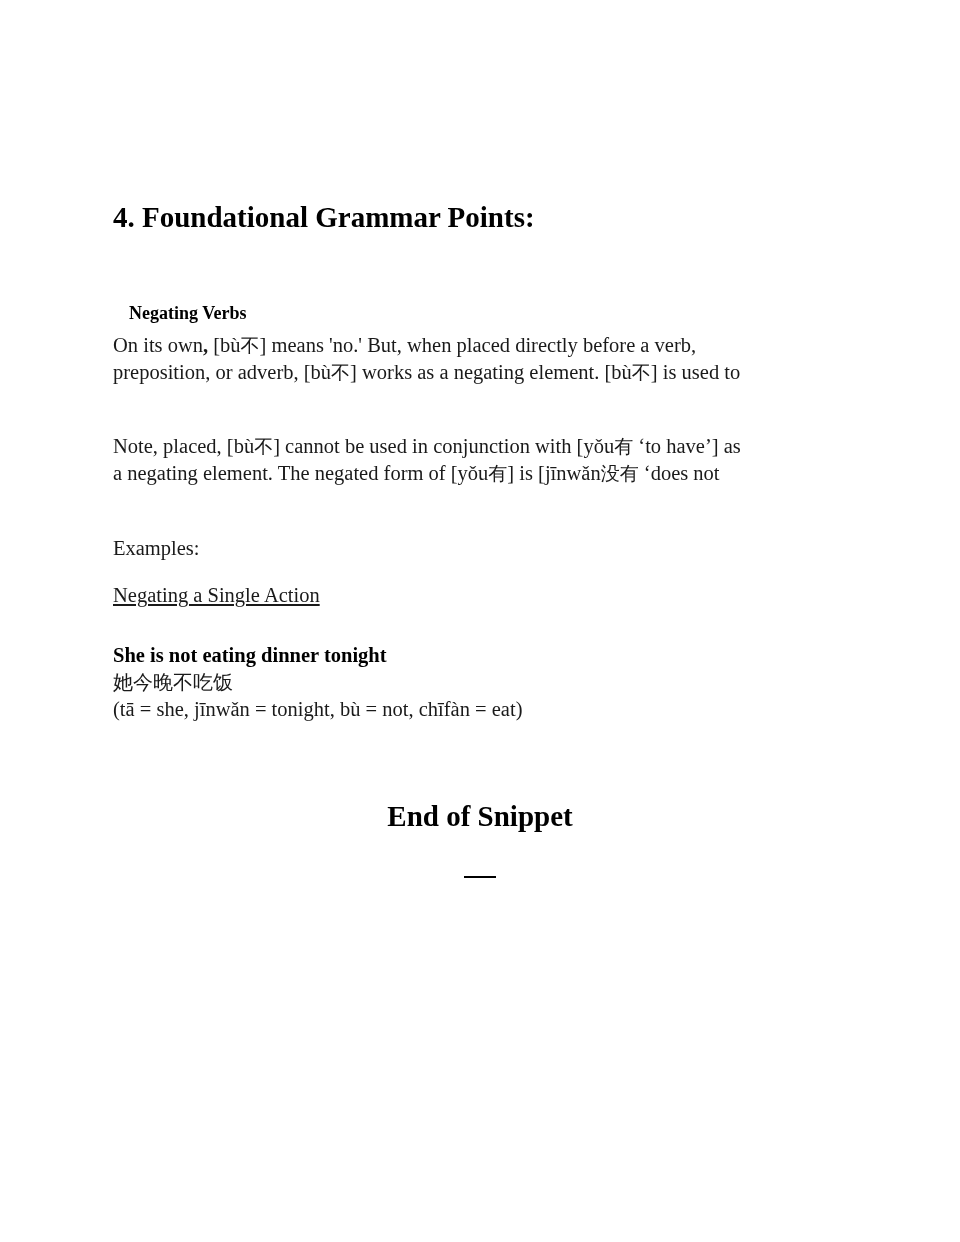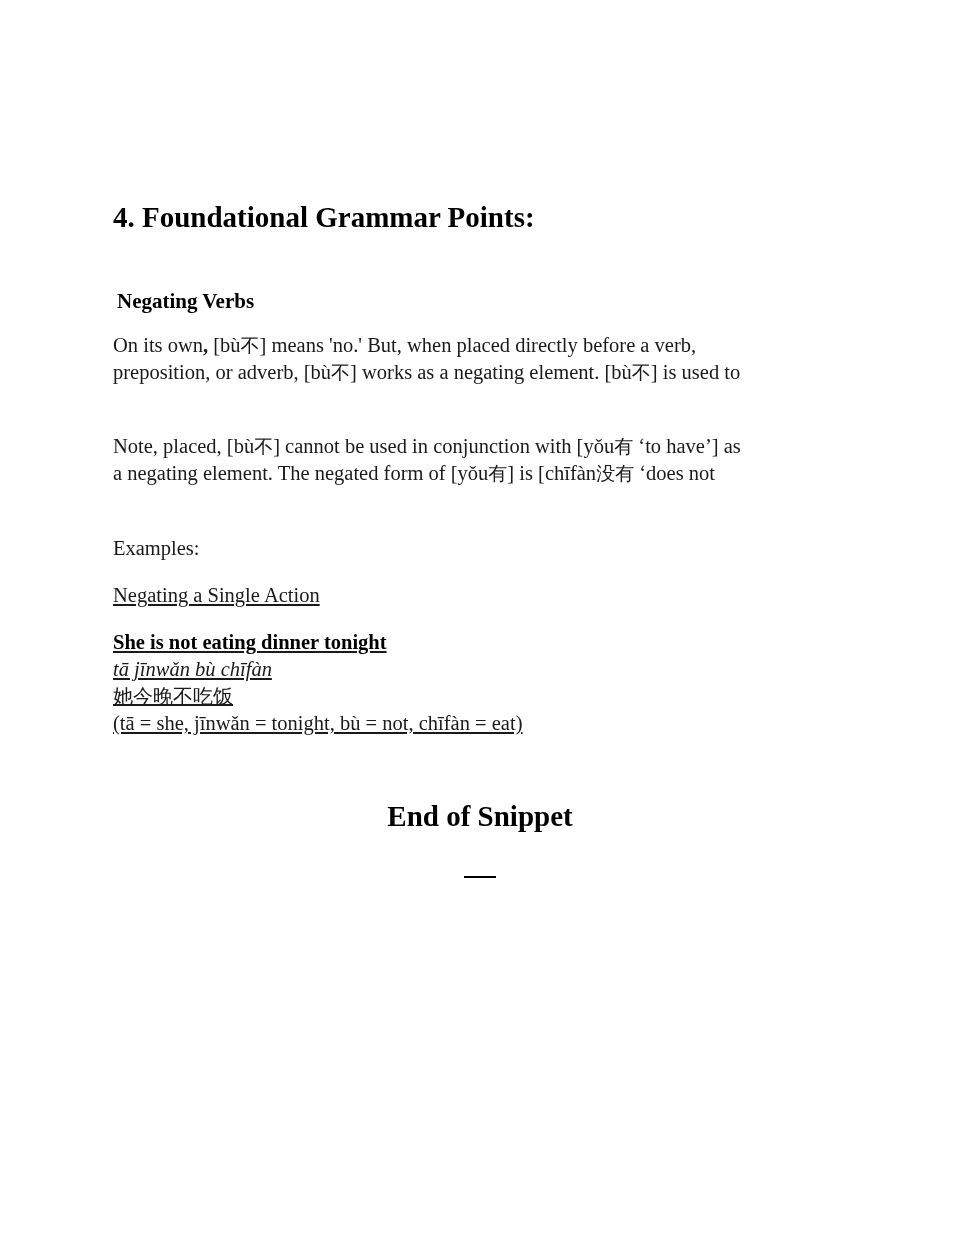--- a/index.html
+++ b/index.html
@@ -29,22 +29,22 @@
       font-size: 29px;
       font-weight: bold;
       line-height: 36px;
       white-space: nowrap;
       color: #000;
     }
     .h2 {
       position: absolute;
       left: 0;
       top: 284px;
-      margin: 4px;
-      font-size: 21px;
+      margin: 16px;
+      font-size: 18px;
       font-weight: bold;
       line-height: 27px;
       color: #000;
     }
     .para {
       position: absolute;
       left: 0;
       margin: 0;
       font-size: 20.5px;
       line-height: 27px;
@@ -59,24 +59,23 @@
       font-size: 19px;
     }
     .bold-comma { font-weight: bold; }
     .p1 { top: 332px; }
     .p2 { top: 433px; }
     .p3 { top: 535px; }
     .p4 { top: 582px; text-decoration: underline; }
     .example {
       position: absolute;
       left: 0;
-      top: 629px;
+      top: 642px;
       font-size: 20.5px;
       line-height: 27px;
-      text-decoration: underline;
     }
     .example .line { display: block; white-space: nowrap; }
     .ex-en { font-weight: bold; color: #000; }
     .ex-pinyin { font-style: italic; }
     .ex-hanzi { font-family: "DejaVu Sans", sans-serif; font-size: 20px; }
     .end-title {
       position: absolute;
       left: 0;
       top: 798px;
       width: 960px;
@@ -104,29 +103,28 @@
 
   <h2 class="h2">Negating Verbs</h2>
 
   <p class="para p1">
     <span class="line"><span>On its own</span><span class="bold-comma">,</span><span> [bù</span><span class="cjk">不</span><span>] means 'no.' But, when placed directly before a verb,</span></span>
     <span class="line"><span>preposition, or adverb, [bù</span><span class="cjk">不</span><span>]  works as a negating element. [bù</span><span class="cjk">不</span><span>] is used to</span></span>
   </p>
 
   <p class="para p2">
     <span class="line"><span>Note, placed, [bù</span><span class="cjk">不</span><span>]  cannot be used in conjunction with [yǒu</span><span class="cjk">有</span><span> ‘to have’] as</span></span>
-    <span class="line"><span>a negating element. The negated form of [yǒu</span><span class="cjk">有</span><span>] is [chīfàn</span><span class="cjk">没有</span><span> ‘does not</span></span>
+    <span class="line"><span>a negating element. The negated form of [yǒu</span><span class="cjk">有</span><span>] is [jīnwǎn</span><span class="cjk">没有</span><span> ‘does not</span></span>
   </p>
 
   <p class="para p3">Examples:</p>
 
   <p class="para p4">Negating a Single Action</p>
 
   <div class="example">
     <span class="line ex-en">She is not eating dinner tonight</span>
-    <span class="line ex-pinyin">tā jīnwǎn bù chīfàn</span>
     <span class="line ex-hanzi">她今晚不吃饭</span>
     <span class="line">(tā = she, jīnwǎn = tonight, bù = not, chīfàn = eat)</span>
   </div>
 </div>
 
 <div class="end-title">End of Snippet</div>
 <div class="end-dash"></div>
 
 </body></html>

